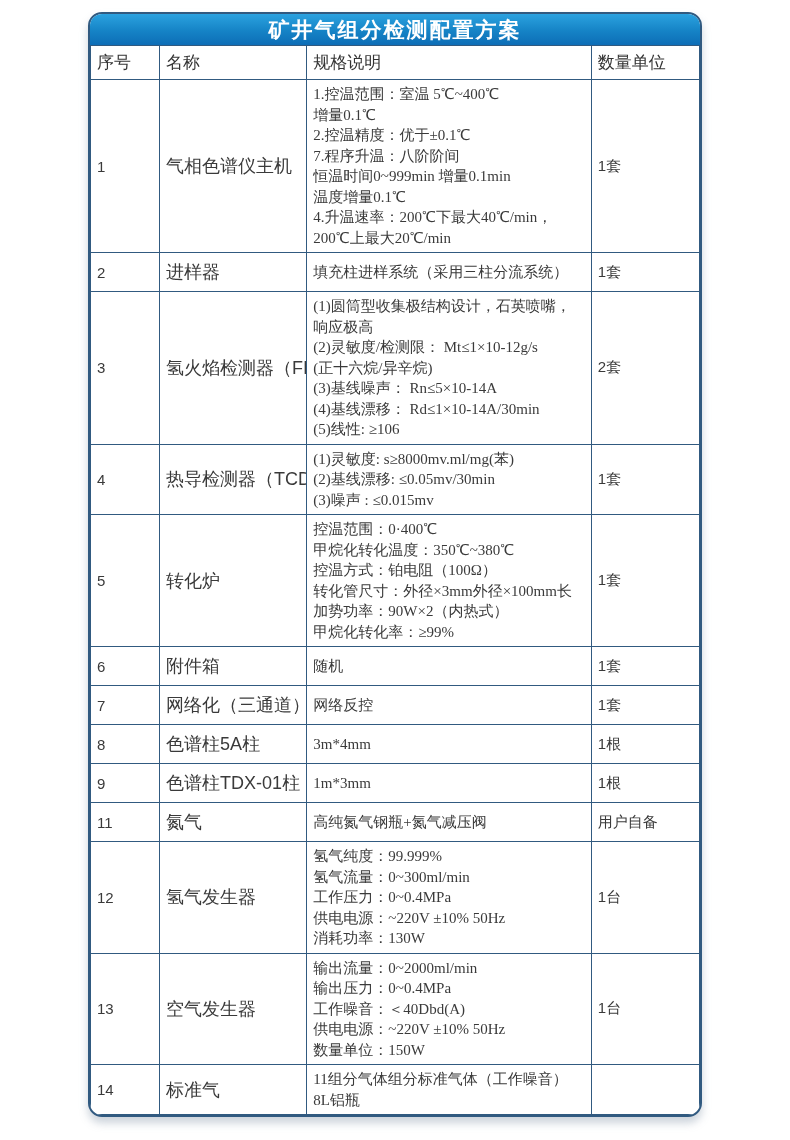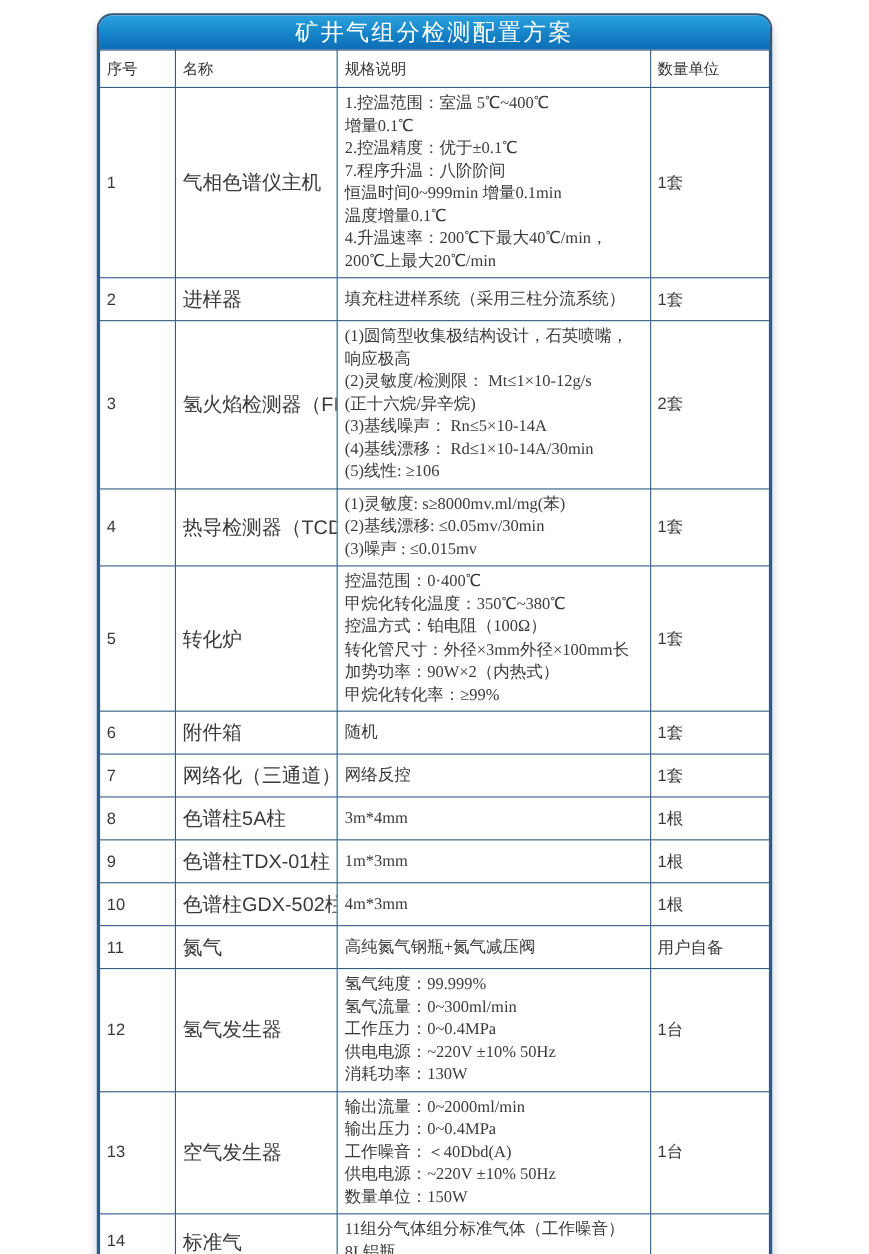--- a/index.html
+++ b/index.html
@@ -27,42 +27,42 @@
     border: 2px solid #315a80;
     border-radius: 14px;
     overflow: hidden;
     box-shadow: 0 6px 9px rgba(120, 140, 160, 0.38);
   }
   .title-bar {
     height: 31px;
     line-height: 31px;
     text-align: center;
     font-size: 21px;
-    font-weight: normal;
+    font-weight: bold;
     letter-spacing: 2px;
     color: #ffffff;
     background: linear-gradient(to bottom, #2ba2df 0%, #1583c6 55%, #0d6db6 100%);
   }
   table.cfg {
     width: 100%;
     border-collapse: collapse;
     table-layout: fixed;
     font-size: 15px;
   }
   table.cfg th, table.cfg td {
     border: 1px solid #315a80;
     padding: 4px 6px;
     vertical-align: middle;
     text-align: left;
     overflow: hidden;
   }
   table.cfg th {
     font-weight: normal;
     height: 25px;
-    font-size: 14px;
+    font-size: 17px;
     color: #333333;
     background: #ffffff;
   }
   th.c-no, td.c-no { text-align: center; }
   td { height: 30px; }
   td.c-name { font-size: 18px; white-space: nowrap; }
   td.c-qty  { padding-left: 10px; white-space: nowrap; margin-left: 30px; }
   .spec-line {
     line-height: 20.5px;
     white-space: nowrap;
@@ -177,28 +177,20 @@
           </tr>
           <tr>
             <td class="c-no">9</td>
             <td class="c-name">色谱柱TDX-01柱</td>
             <td class="c-spec">
               <div class="spec-line">1m*3mm</div>
             </td>
             <td class="c-qty">1根</td>
           </tr>
           <tr>
-            <td class="c-no">10</td>
-            <td class="c-name">色谱柱GDX-502柱</td>
-            <td class="c-spec">
-              <div class="spec-line">4m*3mm</div>
-            </td>
-            <td class="c-qty">1根</td>
-          </tr>
-          <tr>
             <td class="c-no">11</td>
             <td class="c-name">氮气</td>
             <td class="c-spec">
               <div class="spec-line">高纯氮气钢瓶+氮气减压阀</div>
             </td>
             <td class="c-qty">用户自备</td>
           </tr>
           <tr>
             <td class="c-no">12</td>
             <td class="c-name">氢气发生器</td>

